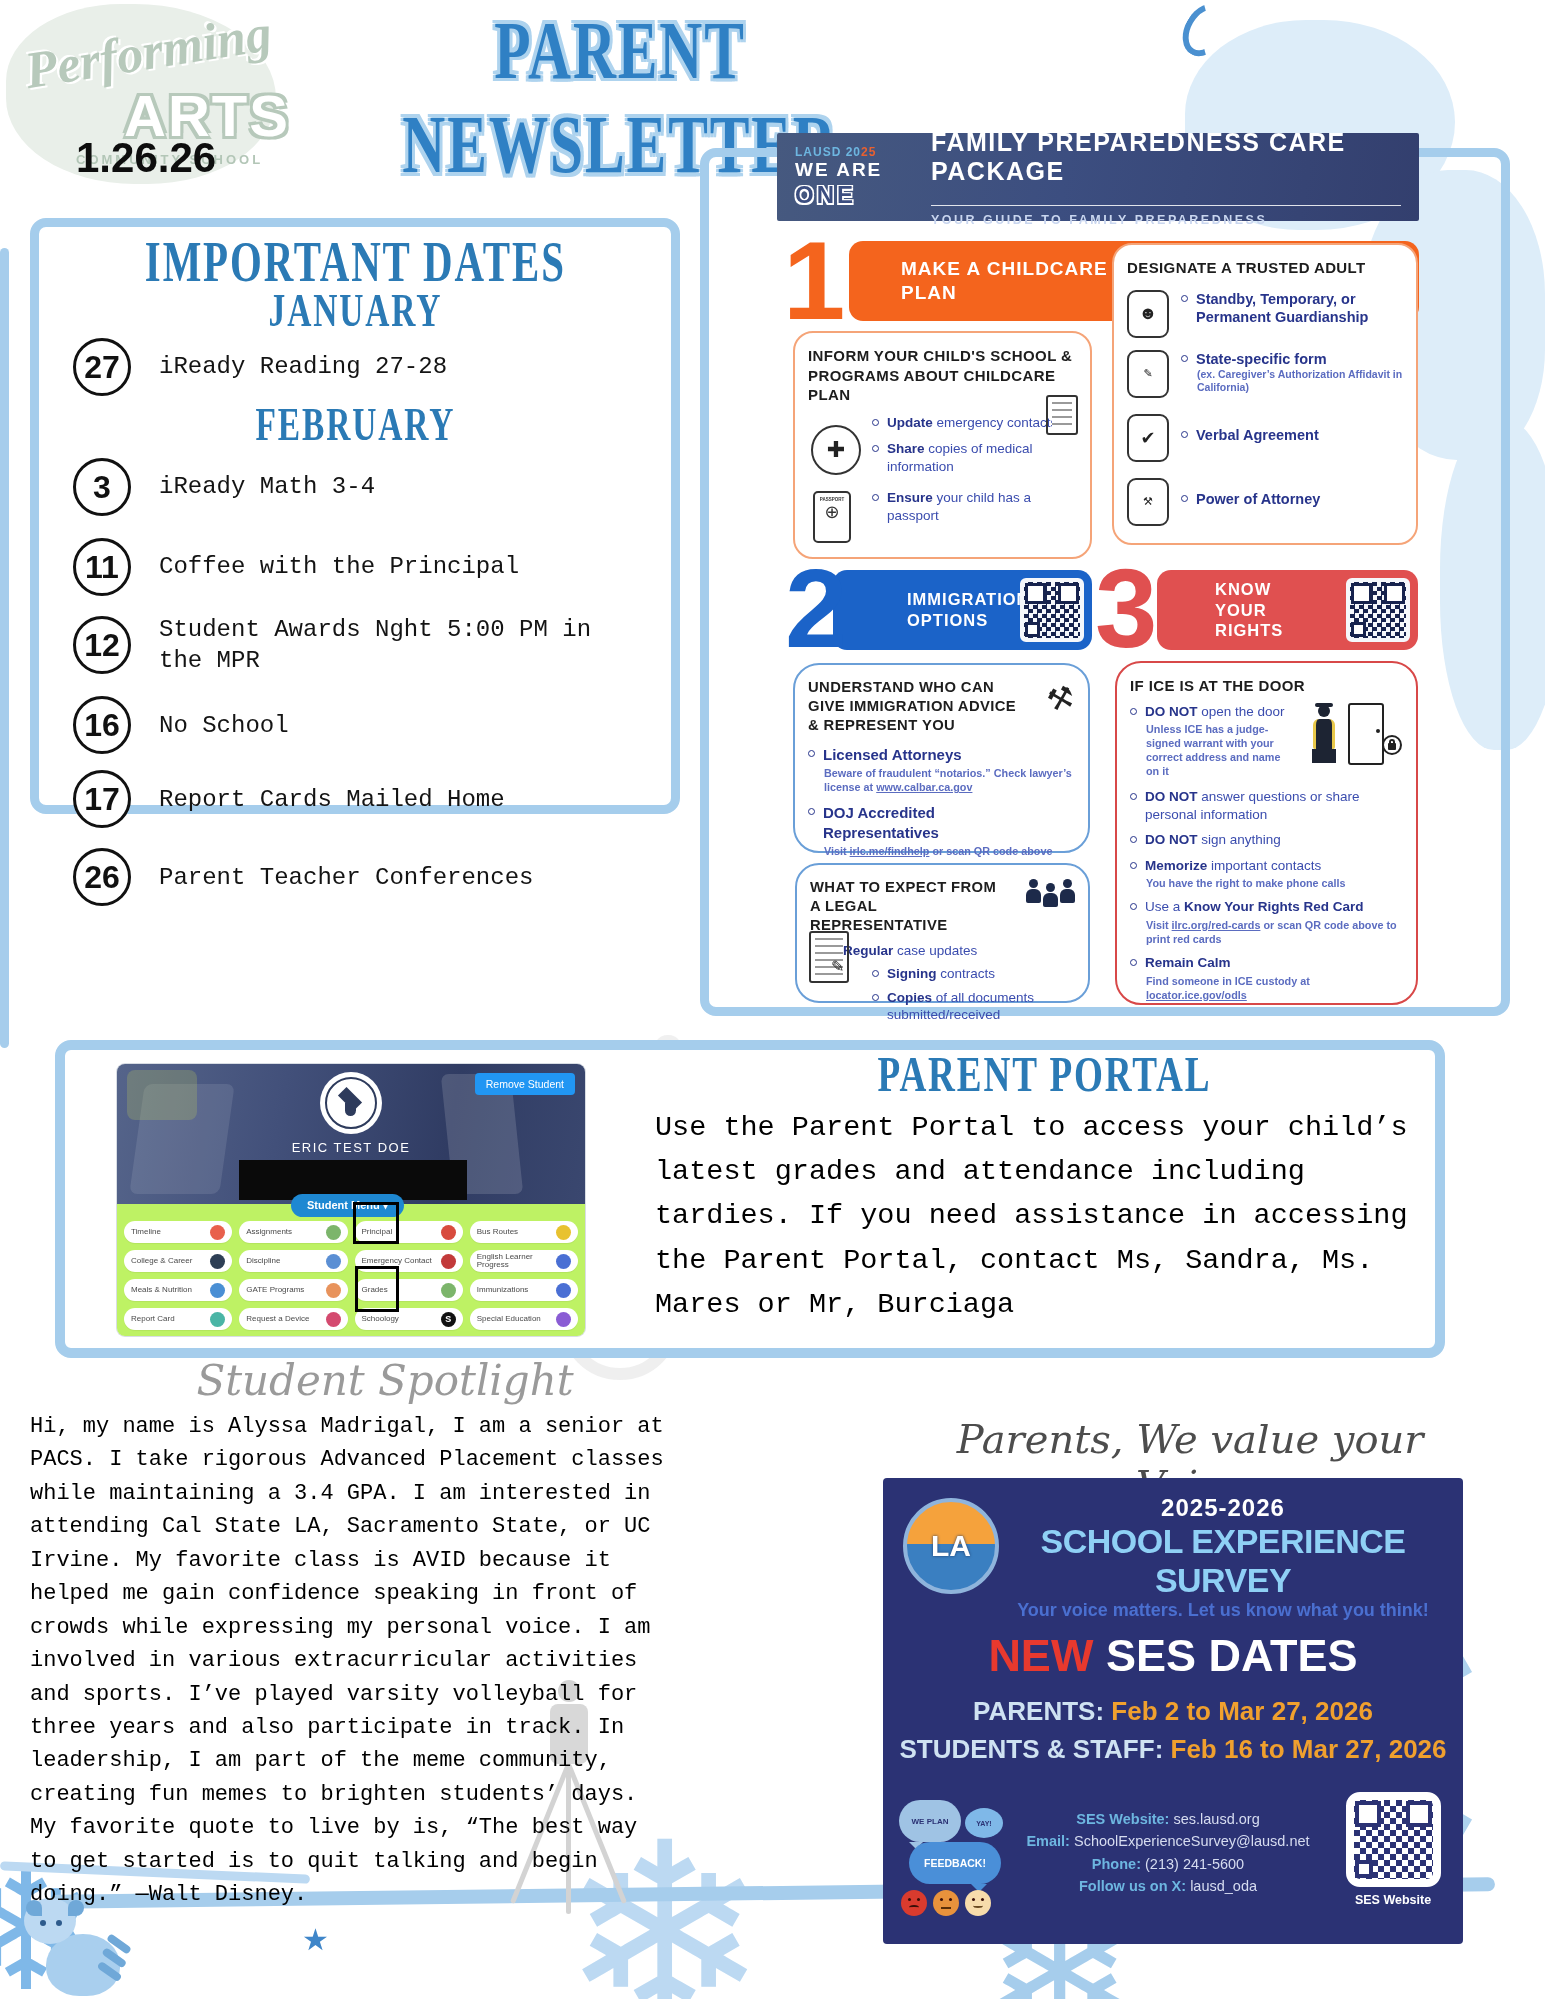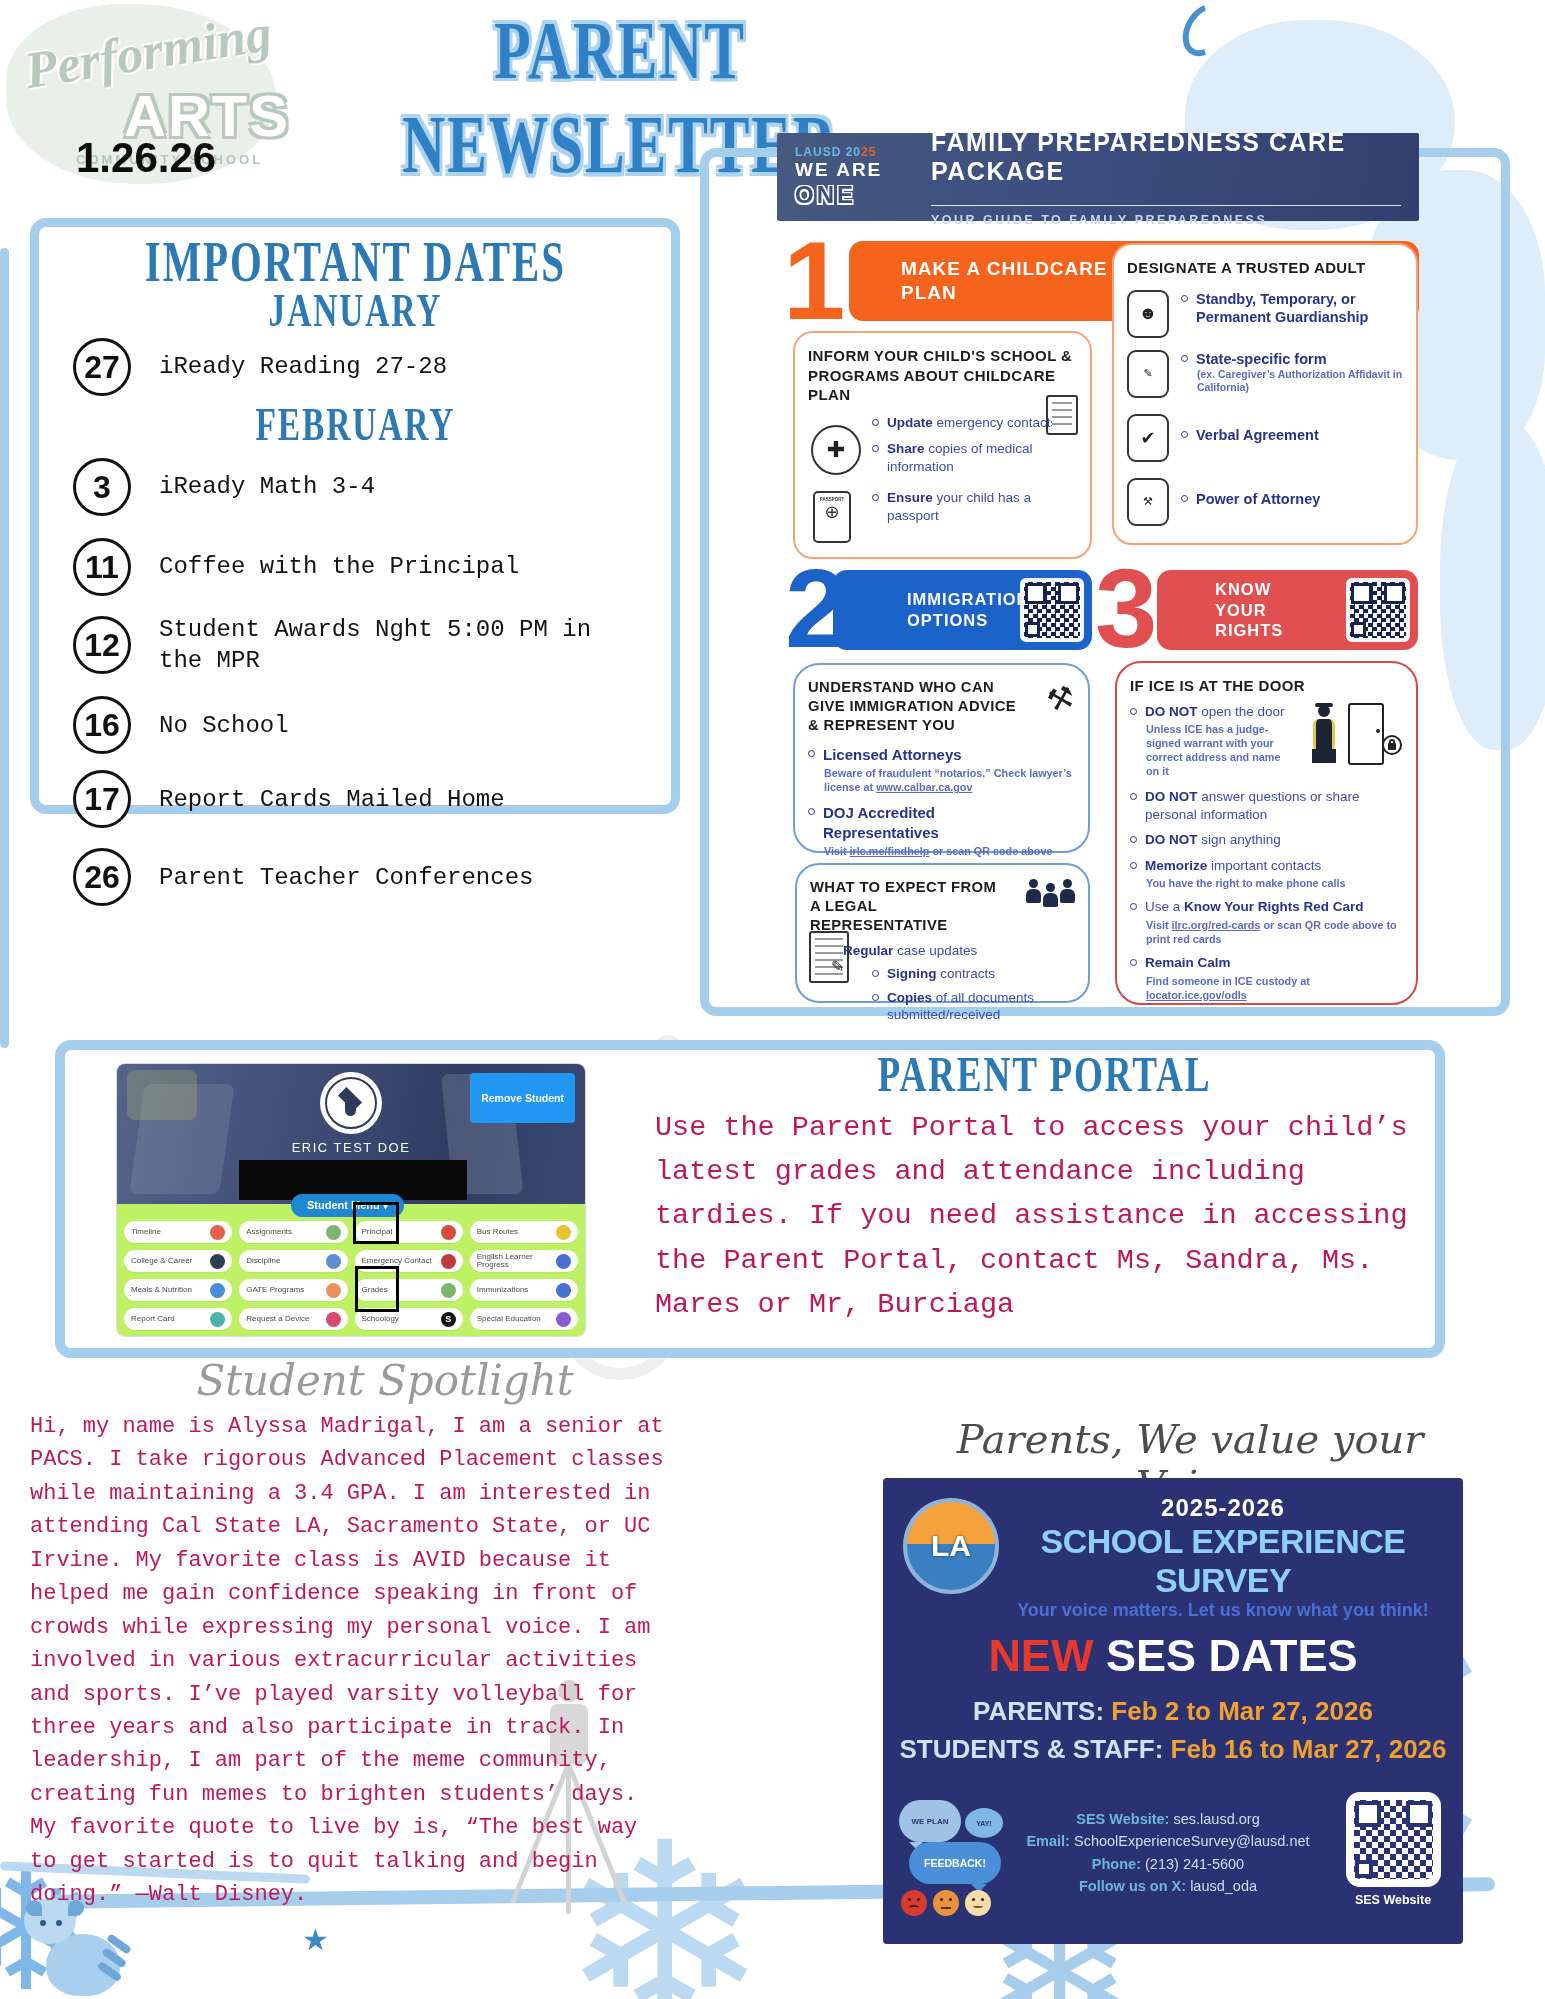--- a/index.html
+++ b/index.html
@@ -4,21 +4,21 @@
 <style>
   * { margin:0; padding:0; box-sizing:border-box; }
   html,body { width:1545px; height:1999px; background:#fff; overflow:hidden;
     font-family:"Liberation Sans", sans-serif; }
   #canvas { position:relative; width:1545px; height:1999px; background:#fff; overflow:hidden; }
 
   
   .abs { position:absolute; }
   .display { font-family:"Liberation Serif", serif; font-weight:700; letter-spacing:2px; }
   .display .sq { display:inline-block; transform:scale(0.93,1.28); transform-origin:center; }
-  .typew { font-family:"Liberation Mono", monospace; color:#be185d; }
+  .typew { font-family:"Liberation Mono", monospace; color:#000000; }
   .script { font-family:"DejaVu Serif", serif; font-style:italic; }
   .bluebox { border:9px solid #a5cdec; border-radius:16px; background:#fff; }
 
   
   .deco { z-index:0; }
   .blob { background:#ddedf9; border-radius:50%; }
   .snow { color:#b7d8f1; font-family:"DejaVu Sans", sans-serif; line-height:1; }
   .ribbon { background:#a6cdec; border-radius:12px; }
   .graymark { border:14px solid #e9e9e9; border-radius:50%; opacity:.75; }
   .graybar { background:#ececec; opacity:.8; }
@@ -102,22 +102,22 @@
     background:#eef1f5; box-shadow:0 0 0 1px #d8dde4; }
   #pp-photo { position:absolute; left:0; top:0; width:468px; height:140px;
     background:linear-gradient(100deg,#55648a 0%,#42507a 35%,#303c63 70%,#3a476f 100%); }
   .pp-shape { position:absolute; background:rgba(255,255,255,.10); border-radius:8px; }
   #pp-avatar { position:absolute; left:203px; top:8px; width:62px; height:62px; border-radius:50%; background:#fff;
     display:flex; align-items:center; justify-content:center; }
   #pp-avatar .inner { width:52px; height:52px; border-radius:50%; border:2.5px solid #2e3b5c; position:relative; }
   #pp-avatar .cap { position:absolute; left:12px; top:9px; width:22px; height:22px; background:#2e3b5c; transform:rotate(45deg) scaleY(.55); }
   #pp-avatar .head { position:absolute; left:18px; top:24px; width:11px; height:13px; border-radius:0 0 6px 6px; background:#2e3b5c; }
   #pp-name { position:absolute; left:0; top:76px; width:468px; text-align:center; color:#fff; font-size:13px; letter-spacing:1.5px; }
-  #pp-remove { position:absolute; right:10px; top:9px; background:#2196f3; color:#fff; font-size:10.5px; font-weight:700;
-    padding:19px 11px; border-radius:4px; }
+  #pp-remove { position:absolute; right:10px; top:9px; background:#2196f3; color:#fff; font-size:10.5px; font-weight:400;
+    padding:5px 11px; border-radius:4px; }
   #pp-redact { position:absolute; left:122px; top:96px; width:228px; height:40px; background:#0a0a0a; }
   #pp-menu-btn { position:absolute; left:174px; top:130px; background:#1e88d2; color:#fff; font-size:11px; font-weight:700;
     padding:5px 16px; border-radius:14px; z-index:4; }
   #pp-grid { position:absolute; left:0; top:140px; width:468px; height:132px; background:#bef264; padding:17px 7px 6px 7px;
     display:grid; grid-template-columns:repeat(4,1fr); grid-auto-rows:22px; gap:7px 7px; }
   .tile { background:#fff; border-radius:11px; display:flex; align-items:center; justify-content:space-between;
     padding:0 7px; box-shadow:0 1px 1px rgba(0,0,0,.06); }
   .tile .tl { font-size:8px; color:#4a4a4a; line-height:1.05; }
   .tile .ic { flex:0 0 auto; width:15px; height:15px; border-radius:50%; color:#fff; font-size:9px; font-weight:700;
     display:flex; align-items:center; justify-content:center; }

